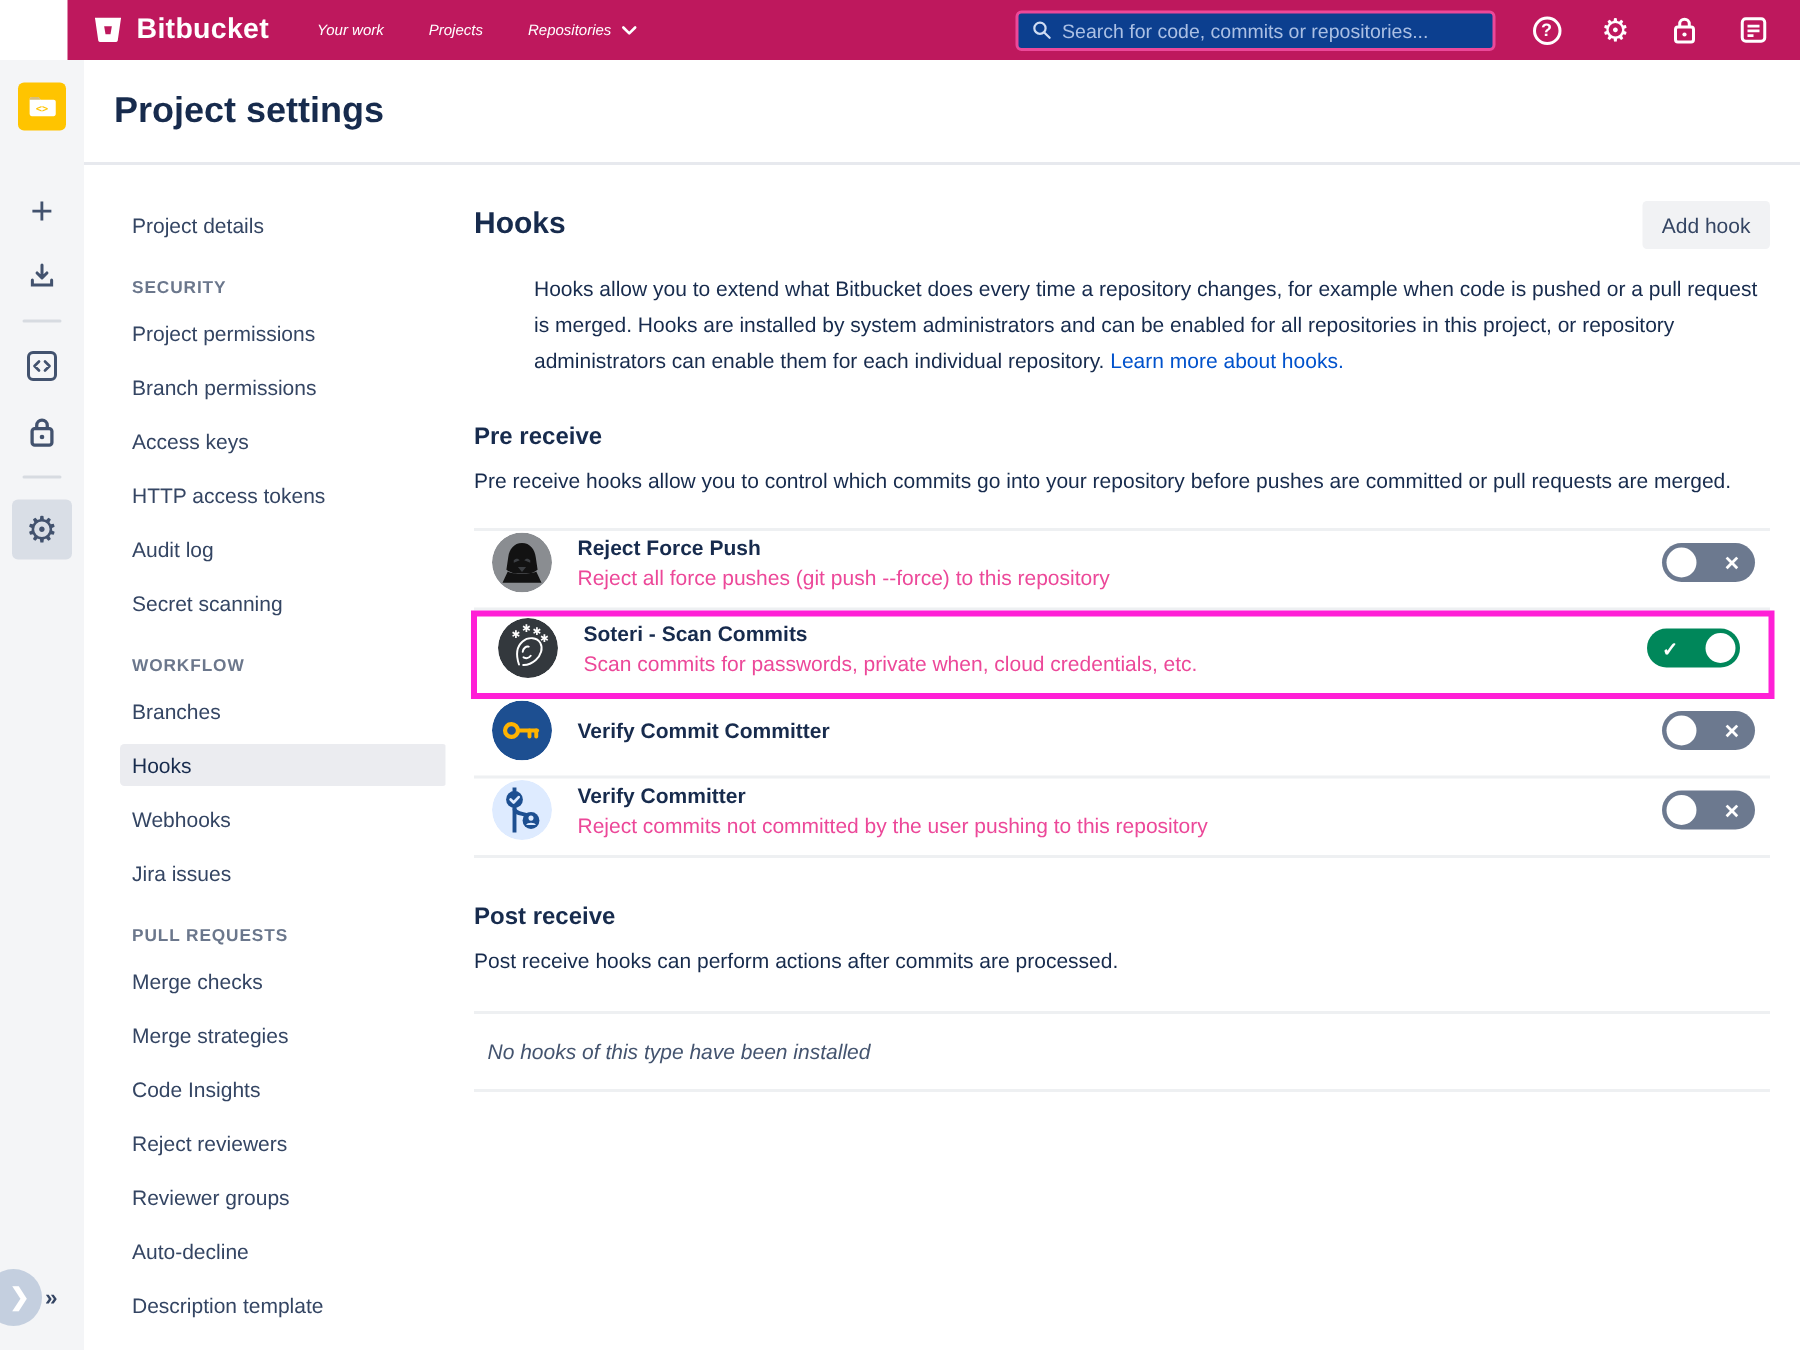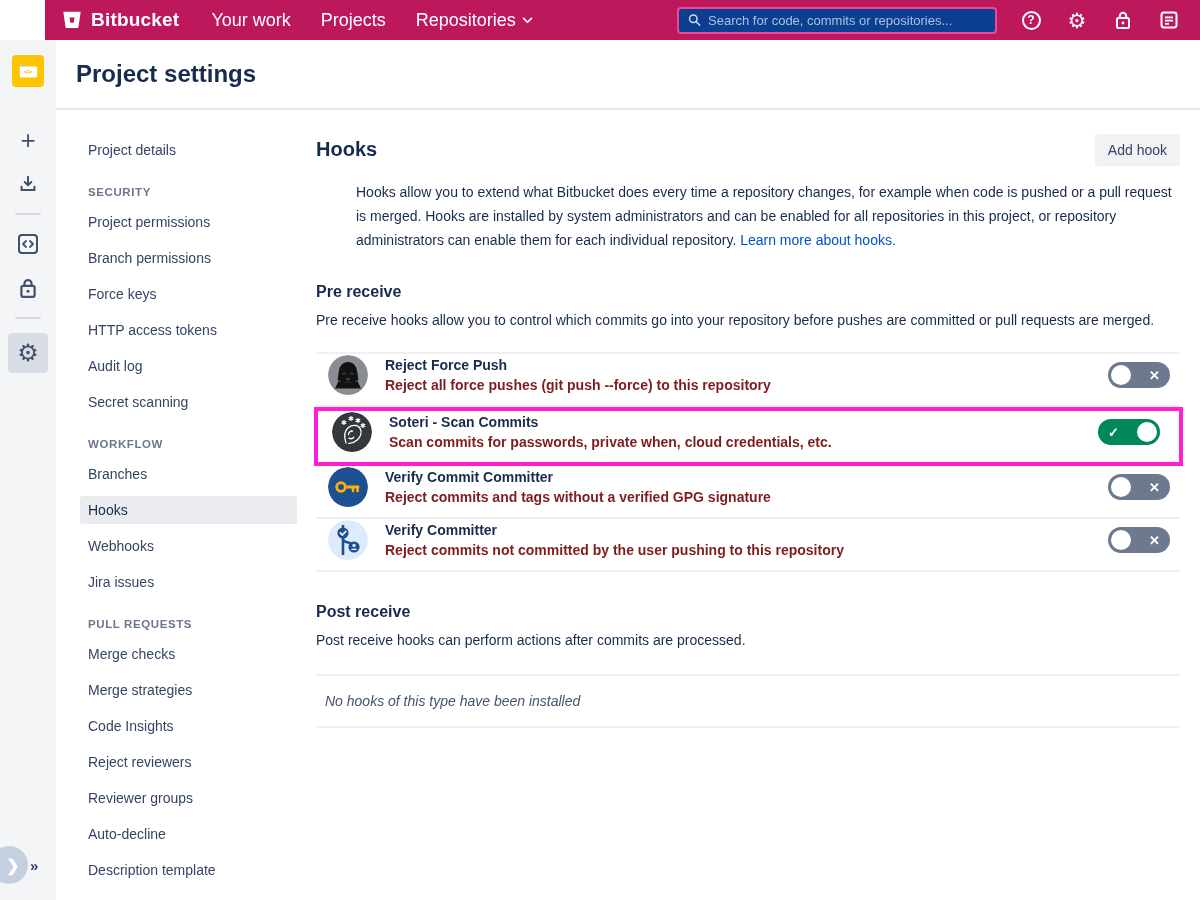--- a/index.html
+++ b/index.html
@@ -6,22 +6,22 @@
   html,body { width:1200px; height:900px; overflow:hidden;
     font-family:"Liberation Sans", sans-serif; background:#fff; color:#172B4D; }
 
   
   .topbar { position:absolute; left:0; top:0; width:1200px; height:40px;
     background:#be185d; display:flex; align-items:center; padding:0 16px; z-index:30;margin-left:45px; }
   .brand { display:flex; align-items:center; gap:8px; color:#fff; font-size:19px;
     font-weight:700; letter-spacing:.2px; cursor:pointer; }
   .brand svg { display:block; }
   .tb-nav { display:flex; align-items:center; margin-left:32px; gap:30px; }
-  .tb-link { color:#fff; font-size:18px; font-weight:500; text-decoration:none;
-    display:flex; align-items:center; gap:6px; cursor:pointer; }
+  .tb-link { color:#fff; font-size:10px; font-weight:500; text-decoration:none;
+    display:flex; align-items:center; gap:6px; cursor:pointer;font-style:italic; }
   .tb-right { margin-left:auto; display:flex; align-items:center; gap:22px; }
   .searchbox { width:320px; height:27px; background:#0c3f8f; border:2px solid #ec4899;
     border-radius:4px; display:flex; align-items:center; padding:0 9px; gap:7px; }
   .searchbox input { background:transparent; border:0; outline:none; color:#cfdcf3;
     font-size:13px; width:100%; font-family:"Liberation Sans", sans-serif; }
   .searchbox input::placeholder { color:#abc0e4; opacity:1; }
   .tb-icon { color:#fff; width:24px; height:24px; display:flex; align-items:center;
     justify-content:center; cursor:pointer; }
   .help-circle { width:19px; height:19px; border:2px solid #fff; border-radius:50%;
     font-size:12px; font-weight:700; display:flex; align-items:center; justify-content:center; }
@@ -72,21 +72,21 @@
   a.link { color:#0052CC; text-decoration:none; cursor:pointer; }
   .h3 { font-size:16px; font-weight:700; color:#172B4D; margin-top:31px; }
   .section-desc { font-size:14px; line-height:24px; color:#172B4D; margin-top:7px; max-width:850px; }
 
   .hook-list { margin-top:20px; border-top:2px solid #eef0f2; }
   .hook-row { display:flex; align-items:center; padding:1px 0 10px 12px;
     border-bottom:2px solid #eef0f2; }
   .hook-avatar { width:40px; height:40px; border-radius:50%; flex:0 0 40px; overflow:hidden; }
   .hook-text { margin-left:17px; }
   .hook-name { font-size:14px; font-weight:700; color:#172B4D; }
-  .hook-desc { font-size:14px; color:#7f1d1d; margin-top:4px;font-weight:bold; }
+  .hook-desc { font-size:14px; color:#ec4899; margin-top:4px; }
   .hook-toggle-wrap { margin-left:auto; margin-right:10px; }
 
   .highlight-box { border:4px solid #ff1fd6; margin:0 -3px 0 -2px; padding:0 9px 0 2px; }
   .highlight-box .hook-row { border-bottom:none; }
 
   .toggle { width:62px; height:26px; border-radius:14px; position:relative; cursor:pointer; }
   .toggle .knob { width:20px; height:20px; border-radius:50%; background:#fff;
     position:absolute; top:3px; }
   .toggle .mark { position:absolute; top:0; height:26px; display:flex; align-items:center;
     color:#fff; font-size:13px; font-weight:700; }
@@ -202,21 +202,21 @@
 
 <div class="page-header">
   <div class="page-title">Project settings</div>
 </div>
 
 <div class="navpanel" id="navpanel">
     <div class="nav-item">Project details</div>
     <div class="nav-header">SECURITY</div>
     <div class="nav-item">Project permissions</div>
     <div class="nav-item">Branch permissions</div>
-    <div class="nav-item">Force keys</div>
+    <div class="nav-item">Access keys</div>
     <div class="nav-item">HTTP access tokens</div>
     <div class="nav-item">Audit log</div>
     <div class="nav-item">Secret scanning</div>
     <div class="nav-header">WORKFLOW</div>
     <div class="nav-item">Branches</div>
     <div class="nav-item selected">Hooks</div>
     <div class="nav-item">Webhooks</div>
     <div class="nav-item">Jira issues</div>
     <div class="nav-header">PULL REQUESTS</div>
     <div class="nav-item">Merge checks</div>
@@ -291,21 +291,20 @@
       <div class="hook-row">
         <span class="hook-avatar"><svg width="40" height="40" viewBox="0 0 40 40">
             <circle cx="20" cy="20" r="20" fill="#1d4f91"></circle>
             <circle cx="13" cy="20" r="4.3" fill="none" stroke="#ffb300" stroke-width="2.8"></circle>
             <line x1="17.6" y1="20" x2="30" y2="20" stroke="#ffb300" stroke-width="2.8" stroke-linecap="round"></line>
             <line x1="25" y1="20" x2="25" y2="24" stroke="#ffb300" stroke-width="2.6" stroke-linecap="round"></line>
             <line x1="29.5" y1="20" x2="29.5" y2="24" stroke="#ffb300" stroke-width="2.6" stroke-linecap="round"></line>
           </svg></span>
         <div class="hook-text">
           <div class="hook-name">Verify Commit Committer</div>
-          <div class="hook-desc">Reject commits and tags without a verified GPG signature</div>
         </div>
         <div class="hook-toggle-wrap">
           <div class="toggle off">
             <span class="mark">✕</span>
             <span class="knob"></span>
           </div>
         </div>
       </div>
       <div class="hook-row">
         <span class="hook-avatar"><svg width="40" height="40" viewBox="0 0 40 40">

